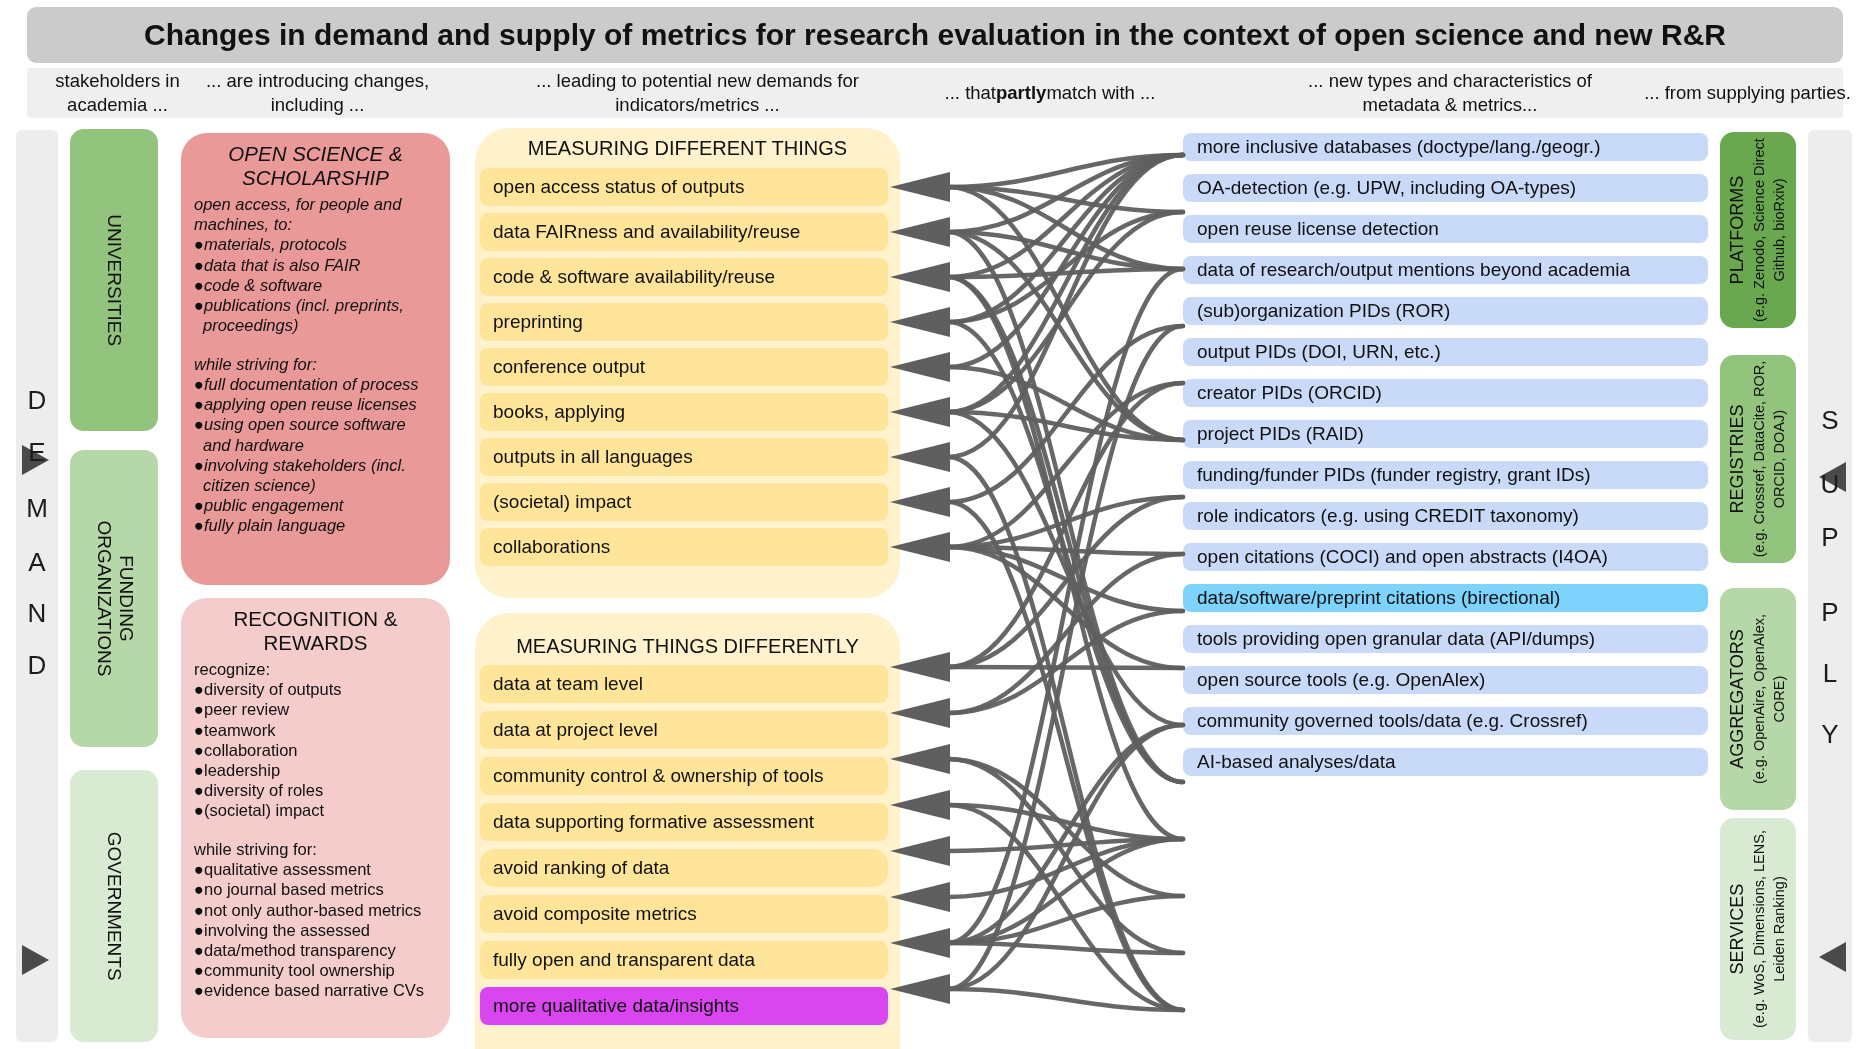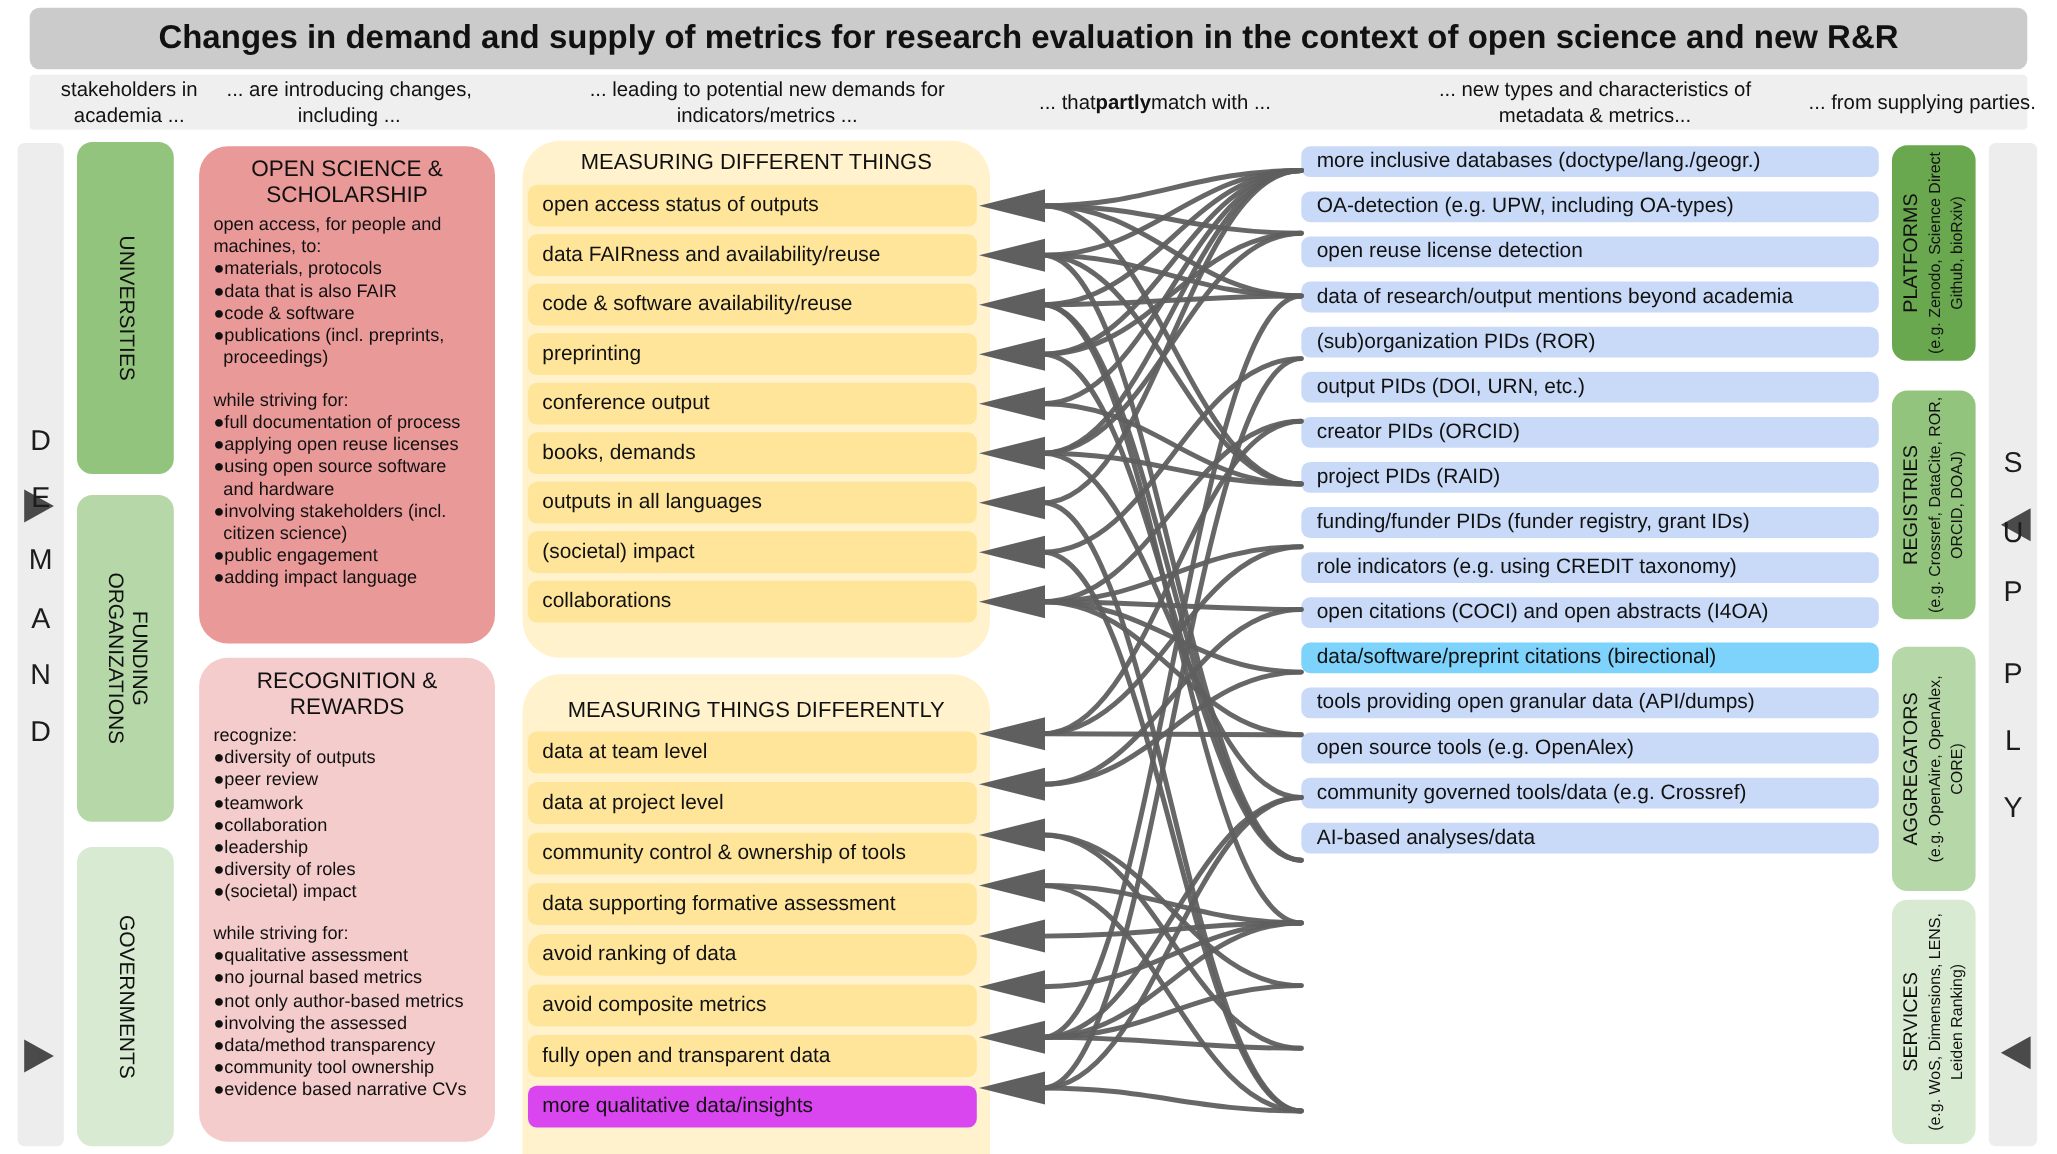--- a/index.html
+++ b/index.html
@@ -114,39 +114,39 @@
     <div class="vwrap">
         <div class="vtext rot90">FUNDING ORGANIZATIONS</div>
       </div>
   </div>
   <div class="stake s2" style="background: rgb(217, 234, 211);">
     <div class="vwrap">
         <div class="vtext rot90">GOVERNMENTS</div>
       </div>
   </div>
 
-  <div class="changebox cb1" style="background: rgb(234, 153, 153);">
+  <div class="changebox cb1" style="background: rgb(234, 153, 153); font-style: italic;">
     <div class="cbtitle">OPEN SCIENCE &amp; SCHOLARSHIP</div>
     <div class="cbintro">open access, for people and machines, to:</div>
     <div>
 
     <div class="bullet">materials, protocols</div>
         <div class="bullet">data that is also FAIR</div>
         <div class="bullet">code &amp; software</div>
         <div class="bullet">publications (incl. preprints, proceedings)</div>
       </div>
     <div class="cbmid">while striving for:</div>
     <div>
 
     <div class="bullet">full documentation of process</div>
         <div class="bullet">applying open reuse licenses</div>
         <div class="bullet">using open source software and hardware</div>
         <div class="bullet">involving stakeholders (incl. citizen science)</div>
         <div class="bullet">public engagement</div>
-        <div class="bullet">adding impact language</div>
+        <div class="bullet">fully plain language</div>
       </div>
   </div>
 
   <div class="changebox cb2" style="background: rgb(244, 204, 204);">
     <div class="cbtitle">RECOGNITION &amp; REWARDS</div>
     <div class="cbintro">recognize:</div>
     <div>
 
     <div class="bullet">diversity of outputs</div>
         <div class="bullet">peer review</div>
@@ -171,21 +171,21 @@
 
   <div class="ygroup yg1" style="background: rgb(255, 242, 204);">
     <div class="ytitle">MEASURING DIFFERENT THINGS</div>
     <div>
 
     <div class="yitem" style="background: rgb(255, 229, 153);">open access status of outputs</div>
         <div class="yitem" style="background: rgb(255, 229, 153);">data FAIRness and availability/reuse</div>
         <div class="yitem" style="background: rgb(255, 229, 153);">code &amp; software availability/reuse</div>
         <div class="yitem" style="background: rgb(255, 229, 153);">preprinting</div>
         <div class="yitem" style="background: rgb(255, 229, 153);">conference output</div>
-        <div class="yitem" style="background: rgb(255, 229, 153);">books, demands</div>
+        <div class="yitem" style="background: rgb(255, 229, 153);">books, applying</div>
         <div class="yitem" style="background: rgb(255, 229, 153);">outputs in all languages</div>
         <div class="yitem" style="background: rgb(255, 229, 153);">(societal) impact</div>
         <div class="yitem" style="background: rgb(255, 229, 153);">collaborations</div>
       </div>
   </div>
   <div class="ygroup yg2" style="background: rgb(255, 242, 204);">
     <div class="ytitle">MEASURING THINGS DIFFERENTLY</div>
     <div>
 
     <div class="yitem" style="background: rgb(255, 229, 153);">data at team level</div>

